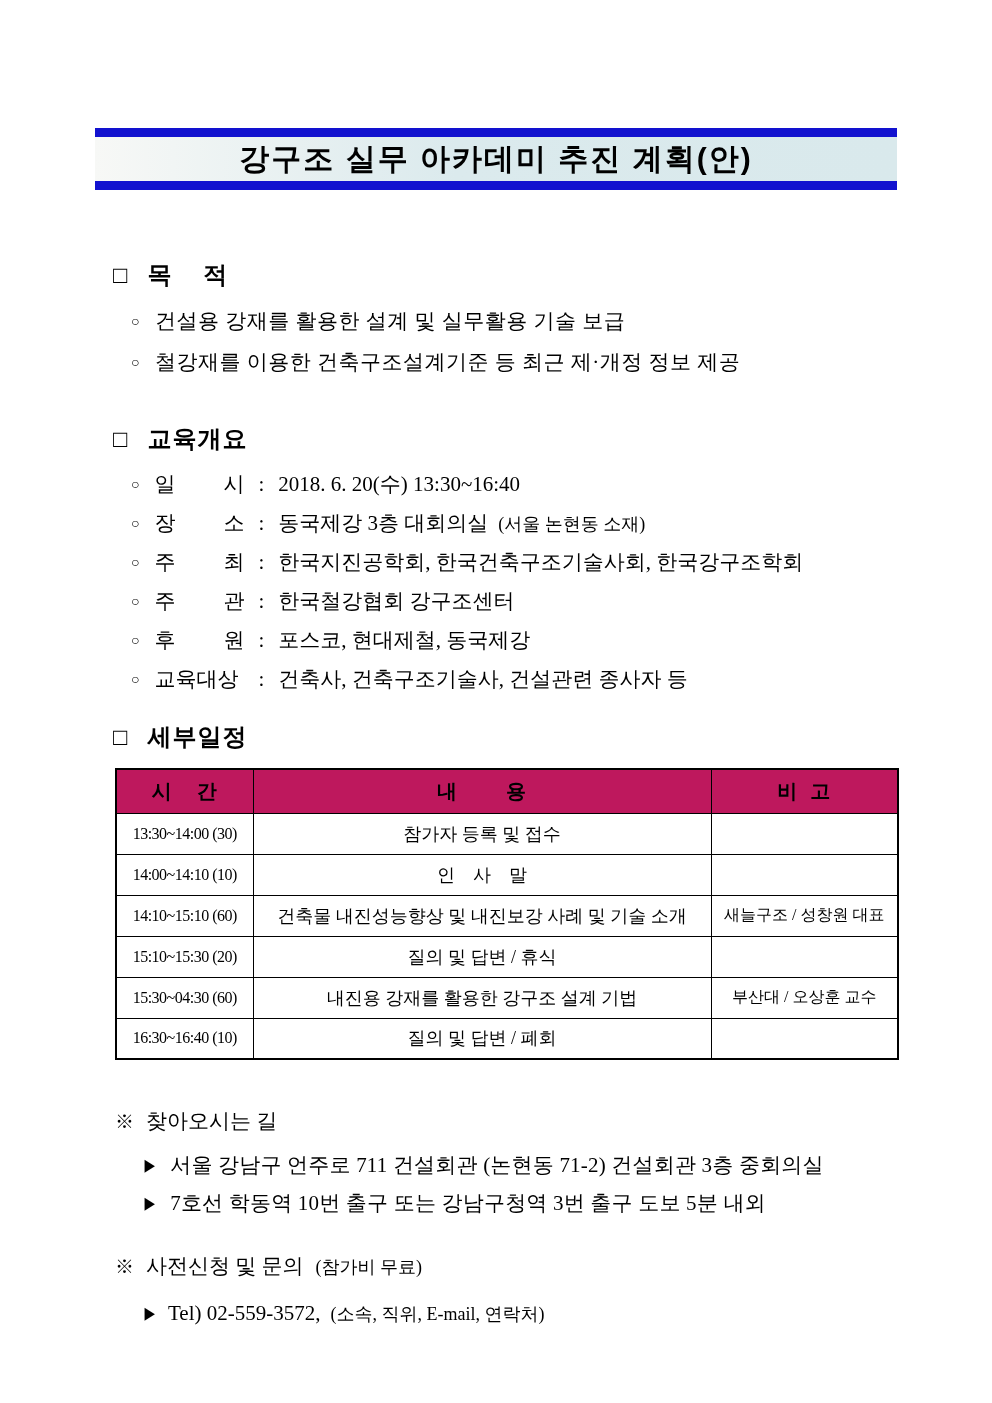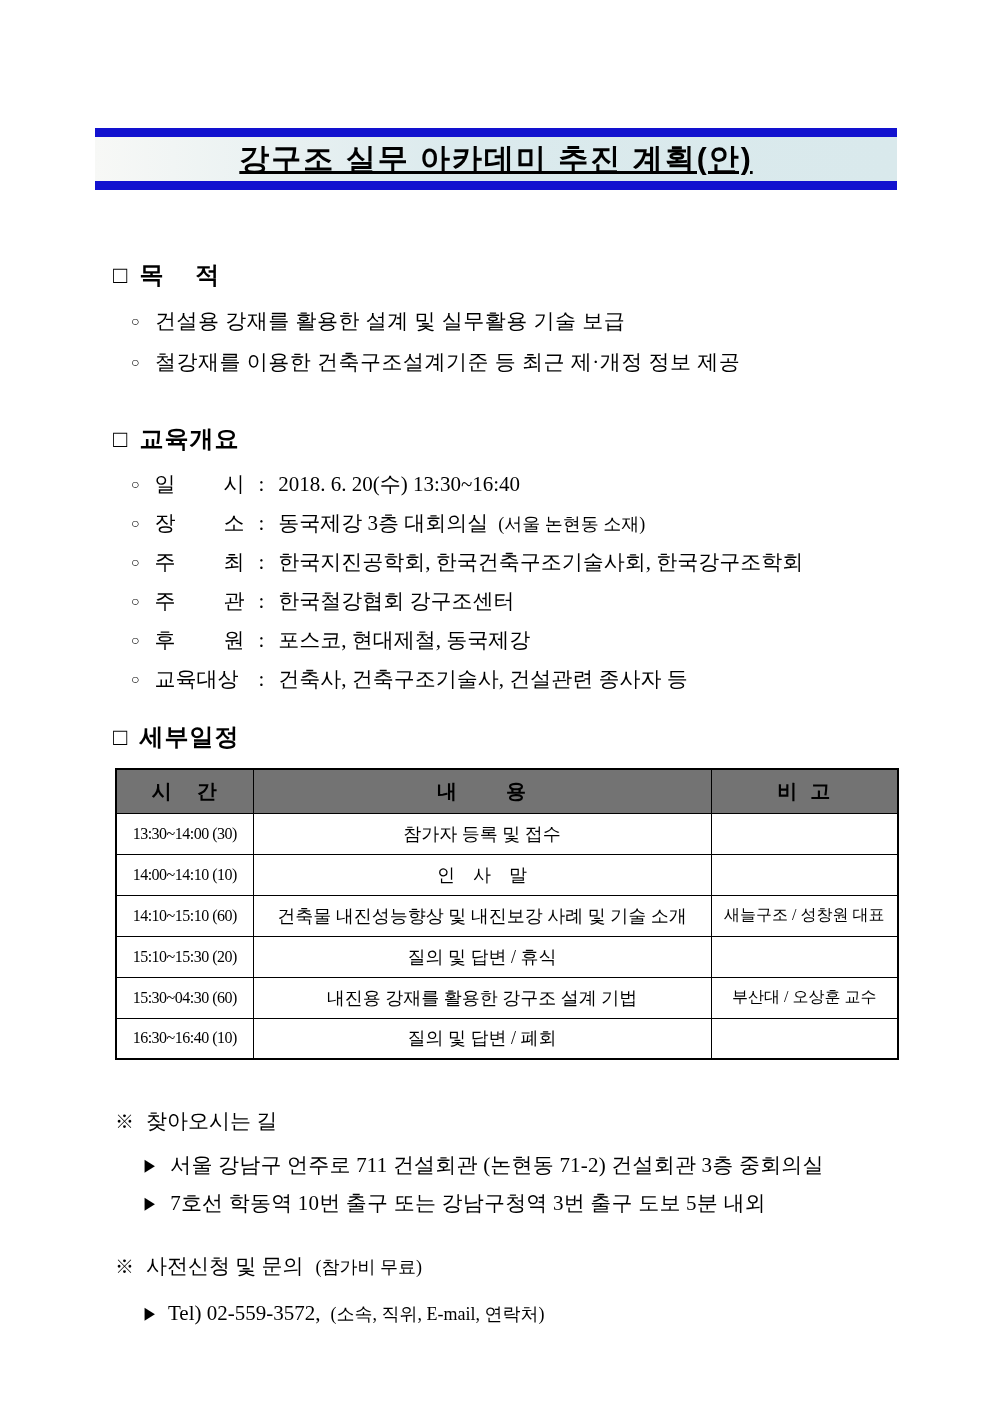--- a/index.html
+++ b/index.html
@@ -17,21 +17,20 @@
   
   .banner {
     margin: 128px 95px 0 95px;
     height: 62px;
     border-top: 9px solid #1212cf;
     border-bottom: 9px solid #1212cf;
     background: linear-gradient(90deg, #f7f8f6 0%, #dbeaed 45%, #d9e9ec 100%);
     display: flex;
     align-items: center;
     justify-content: center;
-    text-decoration: underline;
   }
   .banner-title {
     font-family: "Liberation Sans", sans-serif;
     font-weight: bold;
     font-size: 30px;
     letter-spacing: 2px;
     white-space: pre;
   }
 
   
@@ -43,21 +42,21 @@
     display: flex;
     align-items: center;
     gap: 12px;
     line-height: 30px;
   }
   .sec-heading .sq {
     font-weight: normal;
     font-size: 24px;
     line-height: 24px;
   }
-  .sec-heading .sec-heading-text { white-space: pre; letter-spacing: 1px; }
+  .sec-heading .sec-heading-text { white-space: pre; letter-spacing: 1px; margin-left: 8px; }
 
   .mt-purpose   { margin-top: 70px; }
   .mt-overview  { margin-top: 40px; }
   .mt-schedule  { margin-top: 22px; }
 
   
   .b-list { margin: 12px 0 0 131px; }
   .b-item {
     font-size: 21px;
     line-height: 38px;
@@ -91,21 +90,21 @@
   table.sched {
     margin: 16px 0 0 115px;
     width: 782px;
     border-collapse: collapse;
     table-layout: fixed;
     border: 2px solid #000;
     text-align: center;
   }
   table.sched th, table.sched td { border: 1px solid #000; padding: 0 4px; }
   table.sched th {
-    background: #737373;
+    background: #be185d;
     height: 44px;
     font-size: 20px;
     font-weight: bold;
     white-space: pre;
     letter-spacing: 1px;
   }
   table.sched td { height: 41px; font-size: 18px; white-space: pre; }
   table.sched td.t-time { font-size: 16px; letter-spacing: -0.5px; }
   table.sched td.t-note { font-size: 16px; }
   .col-time { width: 137px; }

